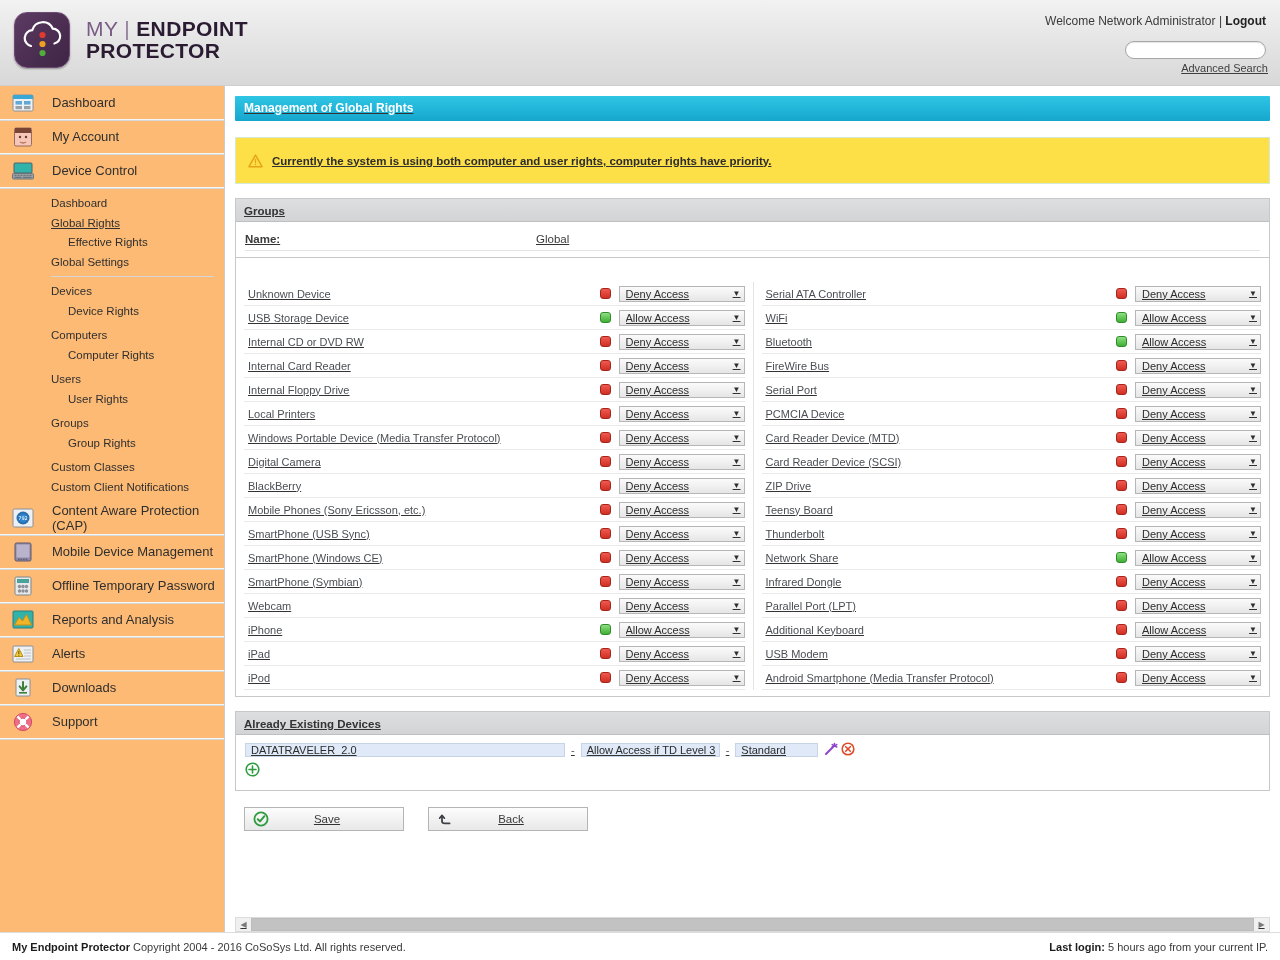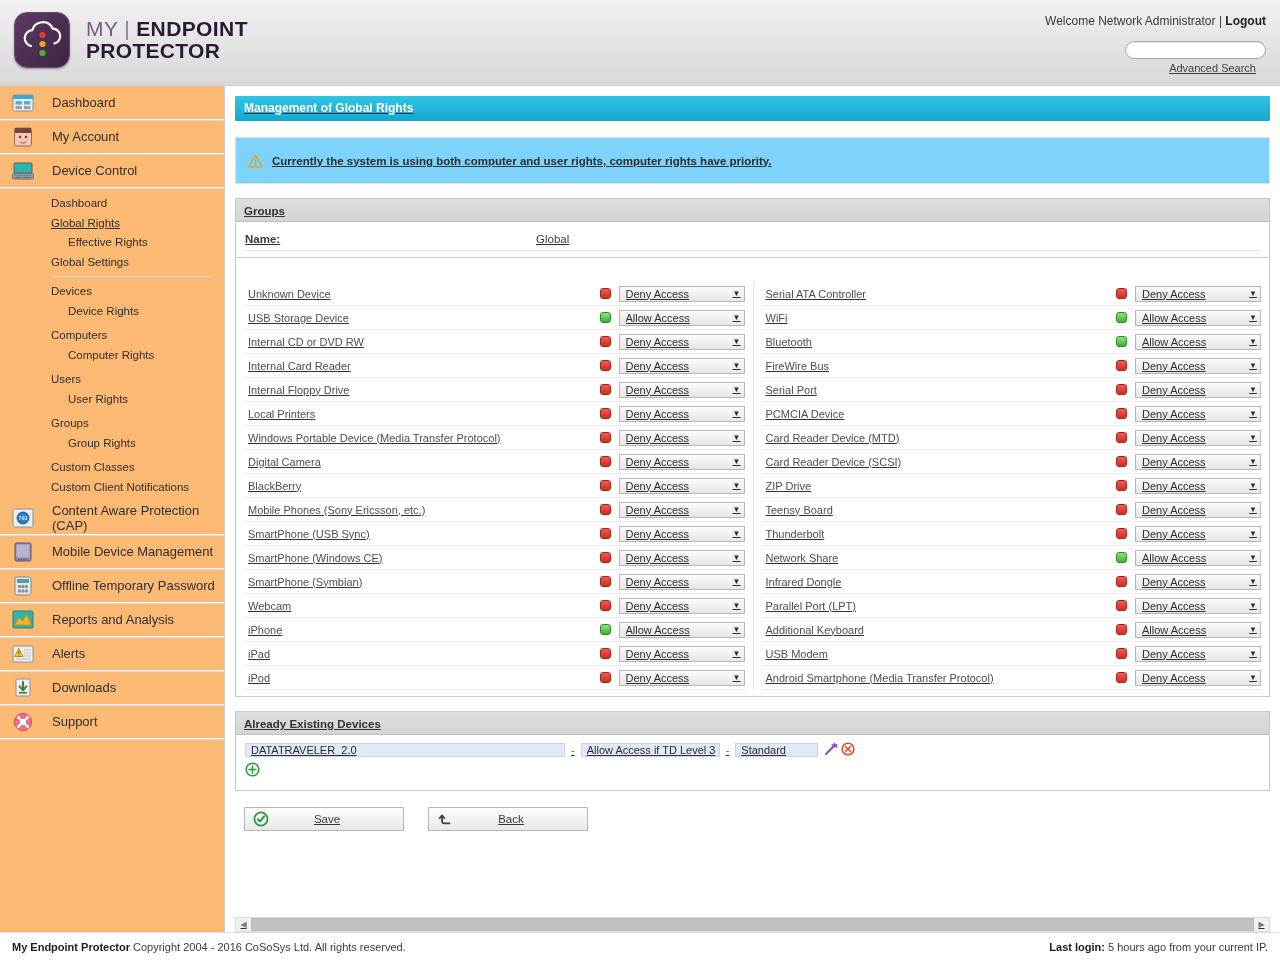--- a/index.html
+++ b/index.html
@@ -45,21 +45,21 @@
     background:#fff; border:1px solid #a6a6a6;
     border-radius:9px; display:flex; align-items:center;
     box-shadow:inset 0 1px 1px rgba(0,0,0,.10);
   }
   .search-box input{
     border:0; outline:0; background:transparent;
     flex:1; height:16px; font-size:11px; padding:0 4px 0 8px;
     font-family:"Liberation Sans", sans-serif;
   }
   .adv-search{
-    position:absolute; right:24px; top:62px;
+    position:absolute; right:12px; top:62px;
     font-size:11px; color:#3f3f3f; text-decoration:underline; cursor:pointer;
   }
 
   
   .body-wrap{ display:flex; height:846px; background:#fff; }
 
   
   .sidebar{
     width:225px; flex:0 0 225px;
     background:#fdba74;
@@ -91,21 +91,21 @@
     display:flex; flex-direction:column;text-decoration:underline;
   }
   .page-title{
     height:25px; line-height:25px;
     background:linear-gradient(to bottom,#2fc5e4 0%,#22b6da 50%,#16a6cd 100%);
     color:#fff; font-weight:bold; font-size:12px;
     padding-left:9px; border-radius:1px;
   }
   .notice{
     margin-top:16px;
-    background:#7dd3fc; border:1px solid #d3ead5;
+    background:#fde047; border:1px solid #d3ead5;
     height:47px; display:flex; align-items:center; padding-left:12px;
     font-size:11.5px; font-weight:bold; color:#2c2c2c;
   }
   .notice .warn{ margin-right:9px; display:flex; }
 
   .panel{ margin-top:14px; border:1px solid #c6c8ca; border-top:none; }
   .panel-head{
     height:24px; line-height:24px;
     background:linear-gradient(to bottom,#dcdee0 0%,#d2d4d6 100%);
     border:1px solid #c6c8ca; border-bottom:1px solid #bdbfc1;

